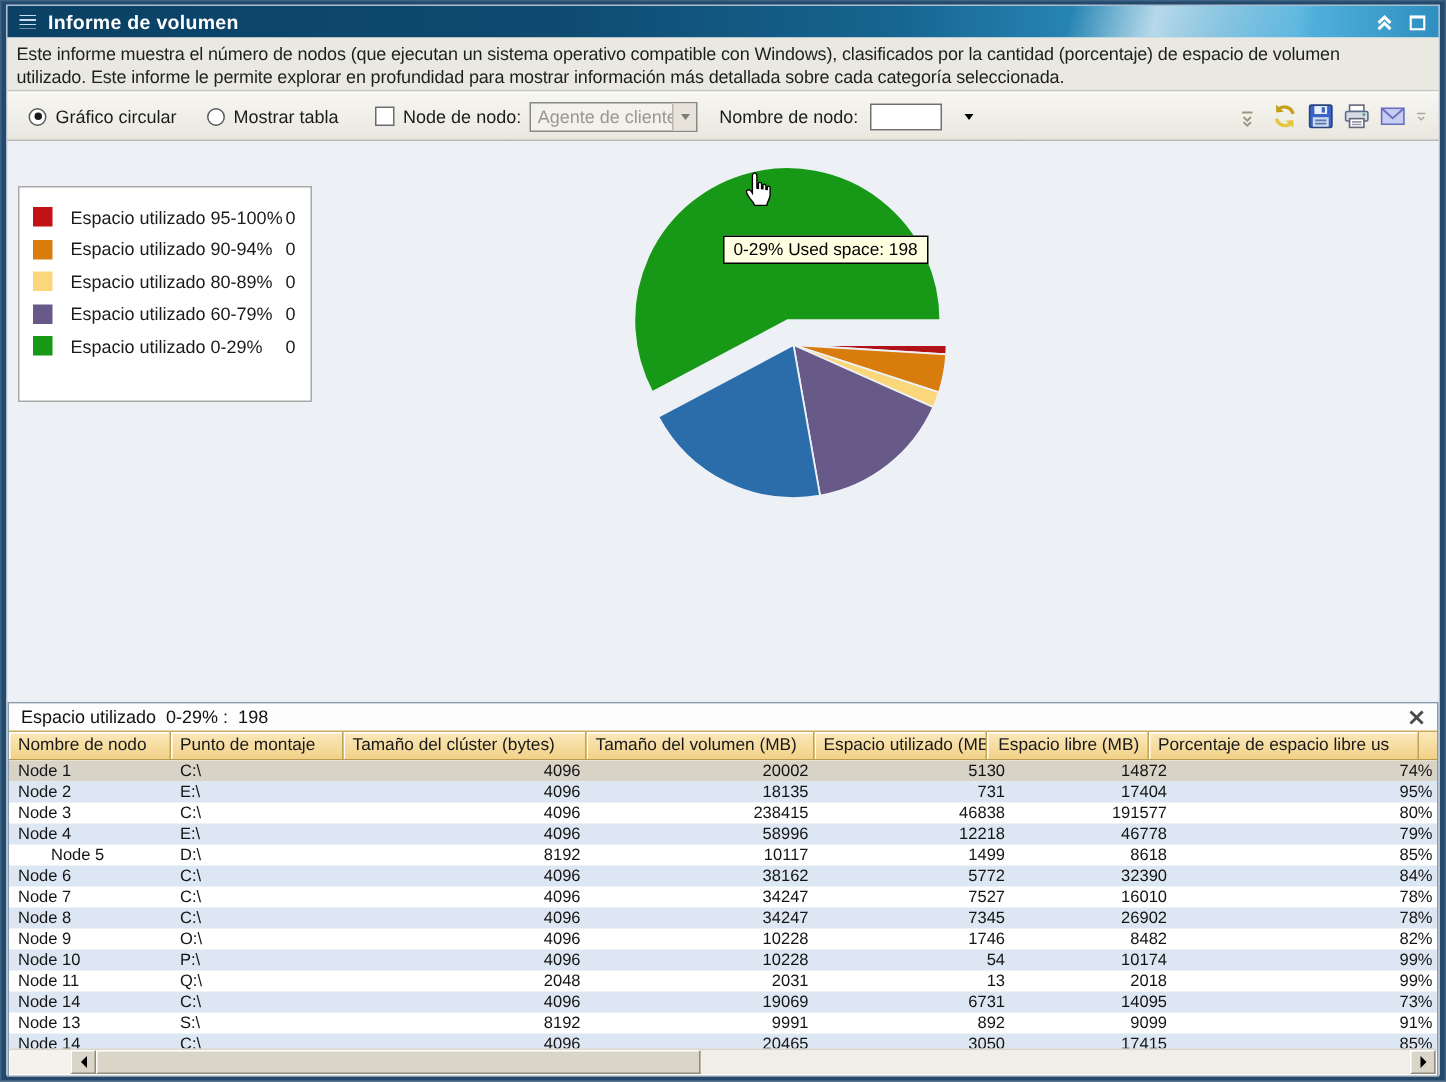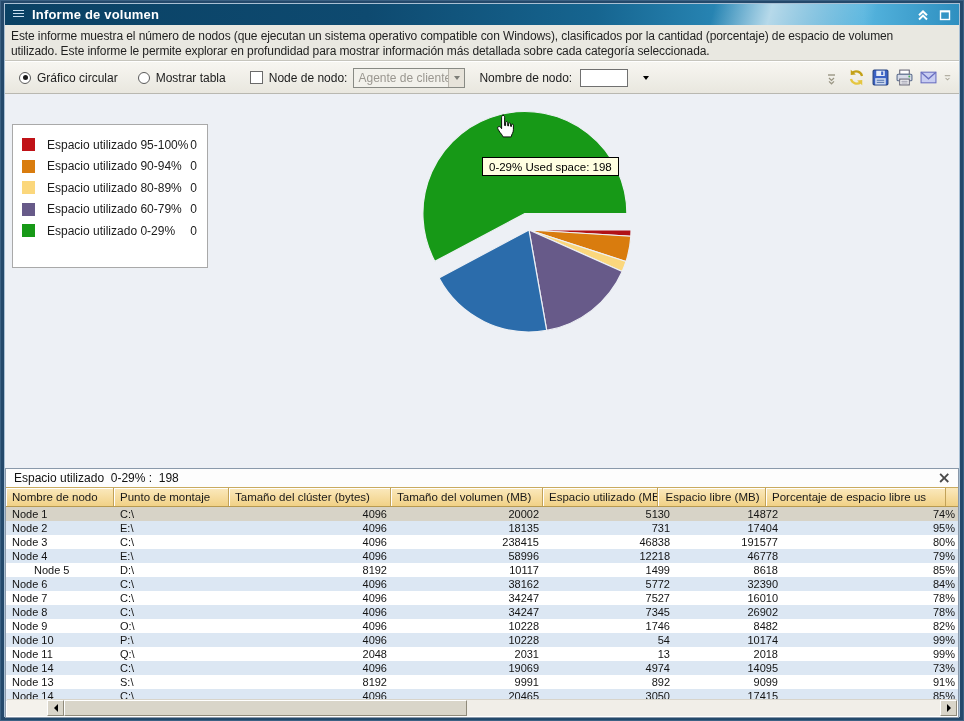--- a/index.html
+++ b/index.html
@@ -364,21 +364,21 @@
             <div class="td num" style="width: 152px;">2031</div>
             <div class="td num" style="width: 131px;">13</div>
             <div class="td num" style="width: 108px;">2018</div>
             <div class="td num pct" style="width: 180px;">99%</div>
           </div>
           <div class="tr alt">
             <div class="td" style="width: 108px;">Node 14</div>
             <div class="td" style="width: 115px;">C:\</div>
             <div class="td num" style="width: 162px;">4096</div>
             <div class="td num" style="width: 152px;">19069</div>
-            <div class="td num" style="width: 131px;">4974</div>
+            <div class="td num" style="width: 131px;">6731</div>
             <div class="td num" style="width: 108px;">14095</div>
             <div class="td num pct" style="width: 180px;">73%</div>
           </div>
           <div class="tr">
             <div class="td" style="width: 108px;">Node 13</div>
             <div class="td" style="width: 115px;">S:\</div>
             <div class="td num" style="width: 162px;">8192</div>
             <div class="td num" style="width: 152px;">9991</div>
             <div class="td num" style="width: 131px;">892</div>
             <div class="td num" style="width: 108px;">9099</div>

